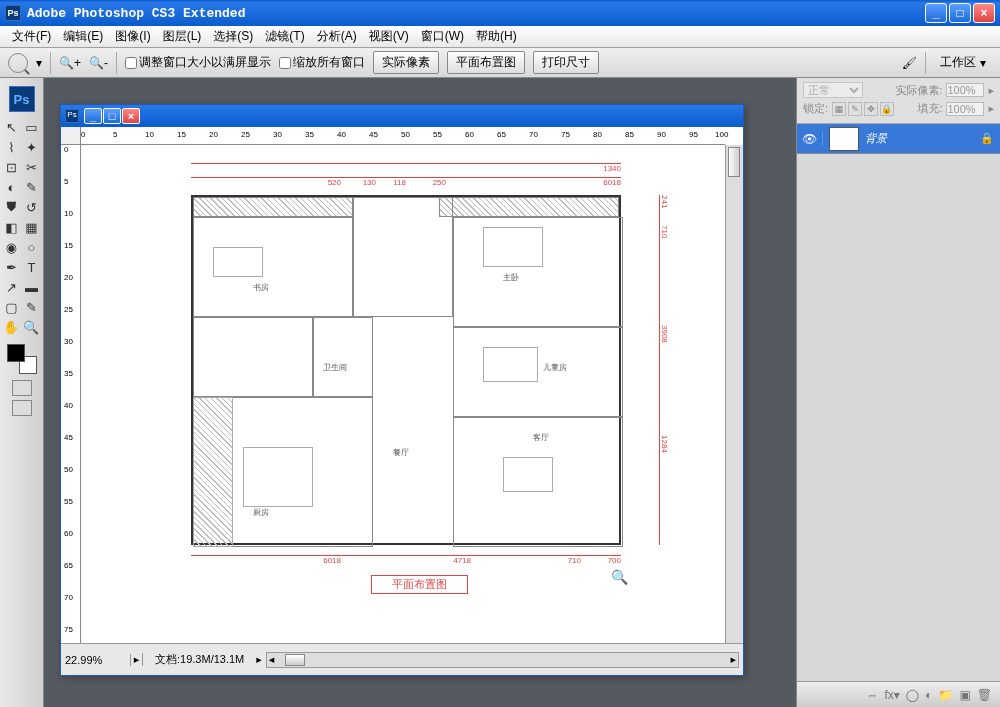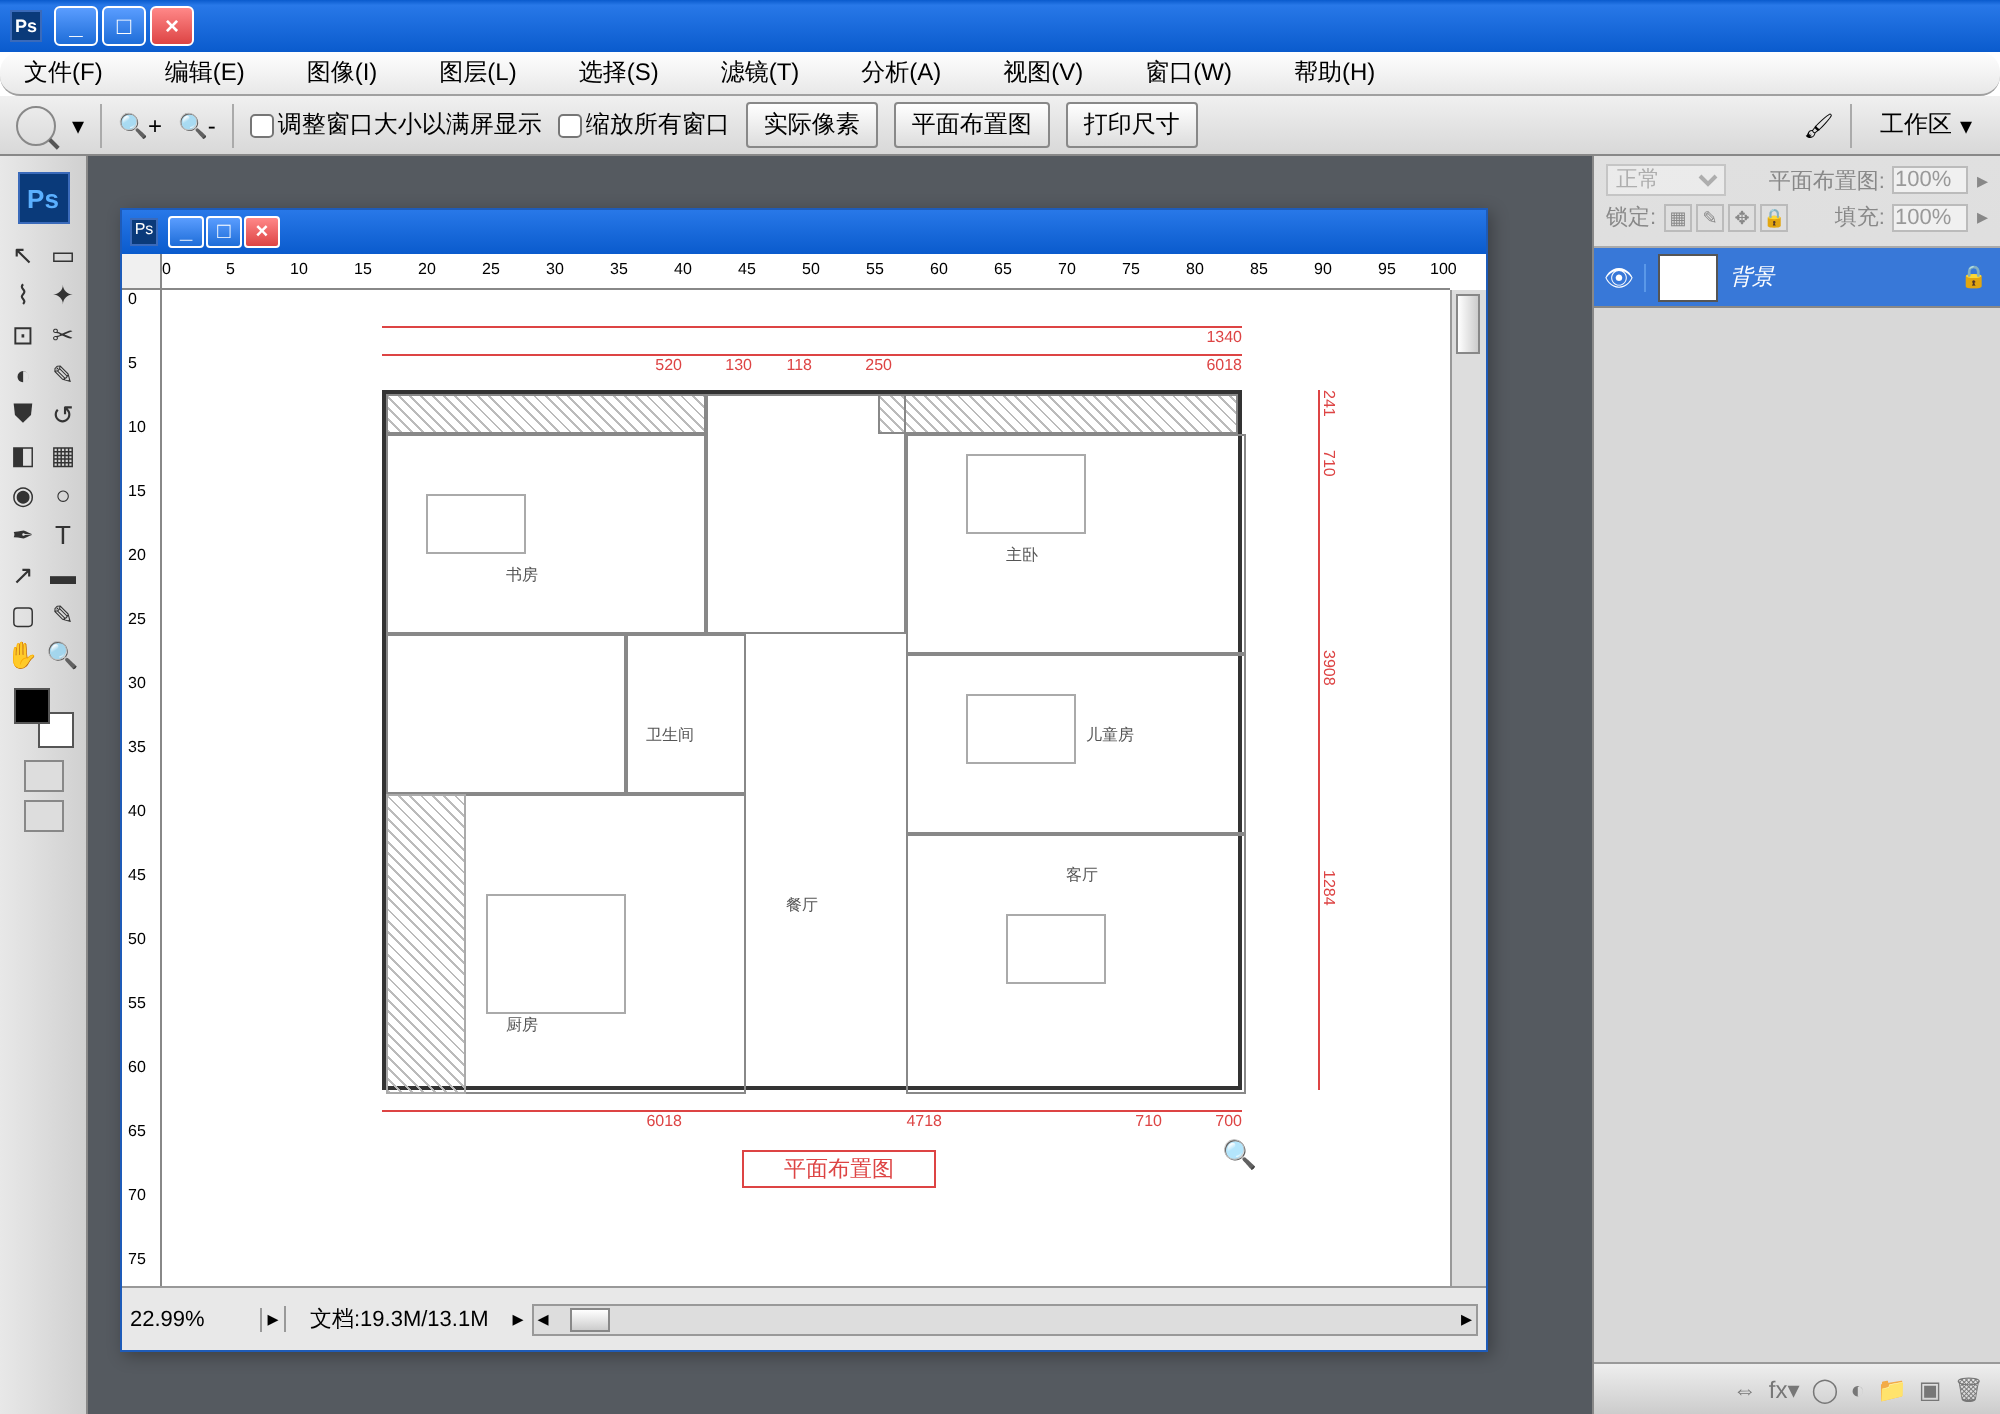--- a/index.html
+++ b/index.html
@@ -7,21 +7,21 @@
 
 
 .titlebar { height: 26px; background: linear-gradient(#0a5bcd, #2878e8 10%, #0a5bcd); display: flex; align-items: center; padding: 0 5px; color: #fff; font-weight: bold; }
 .titlebar .ps-icon { width: 16px; height: 16px; background: #0a3a7a; border: 1px solid #3a6aba; margin-right: 6px; font-size: 9px; text-align: center; line-height: 14px; }
 .titlebar .title-text { flex: 1; font-family: "Courier New", monospace; font-size: 13px; }
 .win-controls { display: flex; gap: 2px; }
 .win-btn { width: 22px; height: 20px; background: linear-gradient(#5a9dff,#1e6dd8); border: 1px solid #fff; border-radius: 3px; display: flex; align-items: center; justify-content: center; color: #fff; font-weight: bold; }
 .win-btn.close { background: linear-gradient(#f88,#d44); }
 
 
-.menubar { height: 22px; background: linear-gradient(#fefefe,#e8e8e8); border-bottom: 1px solid #a0a0a0; display: flex; align-items: center; padding: 0 6px; gap: 19px; border-radius: 10px; }
+.menubar { height: 22px; background: linear-gradient(#fefefe,#e8e8e8); border-bottom: 1px solid #a0a0a0; display: flex; align-items: center; padding: 0 6px; gap: 0; }
 .menubar span { padding: 2px 6px; cursor: default; }
 
 
 .optbar { height: 30px; background: linear-gradient(#f0f0f0,#d8d8d8); border-bottom: 1px solid #888; display: flex; align-items: center; padding: 0 8px; gap: 8px; }
 .optbar .zoom-ic { width: 20px; height: 20px; border: 1px solid #888; border-radius: 10px; position: relative; }
 .optbar .zoom-ic:after { content:''; position:absolute; width:6px;height:2px;background:#555; bottom:-1px; right:-3px; transform:rotate(45deg);}
 .optbar .sep { width:1px; height:22px; background:#aaa; }
 .optbar label { display:flex; align-items:center; gap:2px; }
 .optbar input[type=checkbox]{ width:12px; height:12px;}
 .optbar .btn { padding:2px 8px; border:1px solid #888; background:linear-gradient(#fff,#ddd); border-radius:2px; }
@@ -98,20 +98,21 @@
 .layer-bottom{height:26px;background:linear-gradient(#eee,#ccc);border-top:1px solid #999;display:flex;align-items:center;justify-content:flex-end;gap:6px;padding:0 8px;color:#777;font-size:12px;}
 .layer-bottom span{cursor:default;}
 
 .zoom-cursor { position:absolute; left:530px; bottom:70px; font-size:14px;}
 </style>
 </head>
 <body>
 
 <div class="titlebar">
   <div class="ps-icon">Ps</div>
+  <div class="title-text">Adobe Photoshop CS3 Extended</div>
   <div class="win-controls">
     <div class="win-btn">_</div>
     <div class="win-btn">□</div>
     <div class="win-btn close">×</div>
   </div>
 </div>
 
 <div class="menubar">
   <span>文件(F)</span>
   <span>编辑(E)</span>
@@ -302,21 +303,21 @@
           </div>
       </div>
     </div>
   </div>
 
   <div class="panels">
     <div class="layer-opts">
       <div class="row">
         <select disabled=""><option>正常</option></select>
         <span style="flex:1"></span>
-        <span>平面布置图:</span>
+        <span>实际像素:</span>
         <input disabled="" value="100%" style="">
         <span>▸</span>
       </div>
       <div class="row">
         <span>锁定:</span>
         <div class="locks">
           <span>▦</span>
           <span>✎</span>
           <span>✥</span>
           <span>🔒</span>

